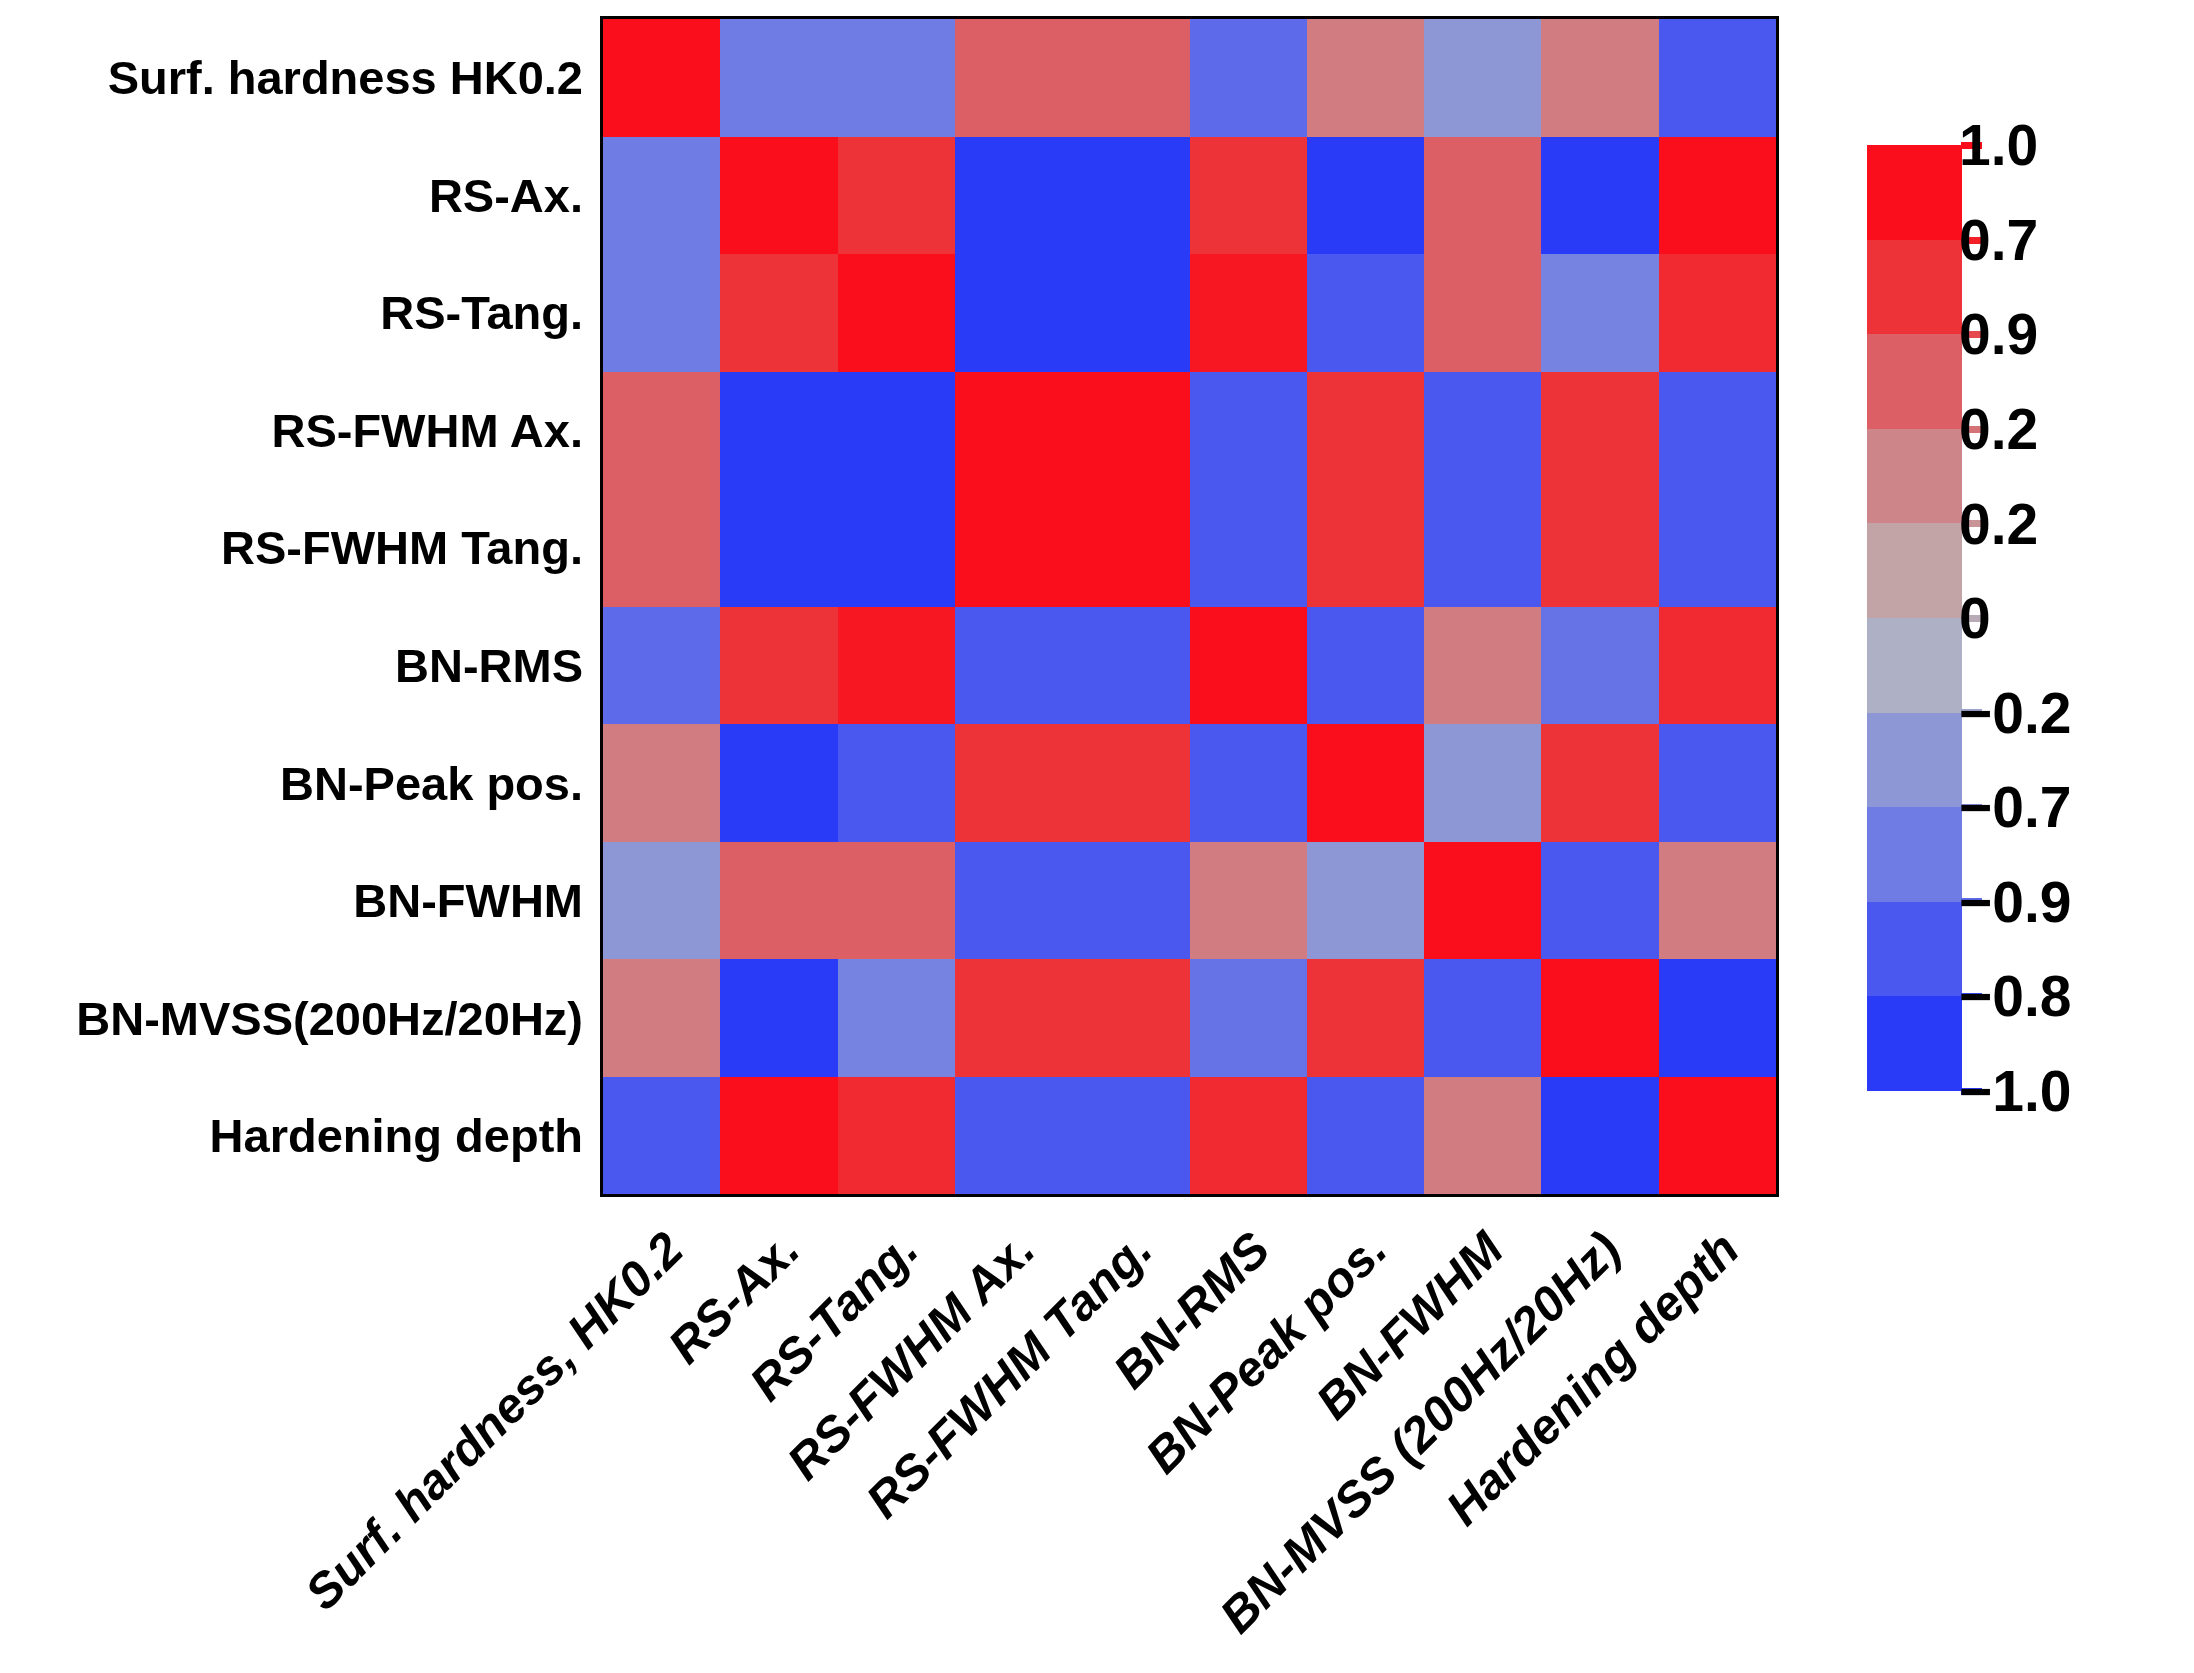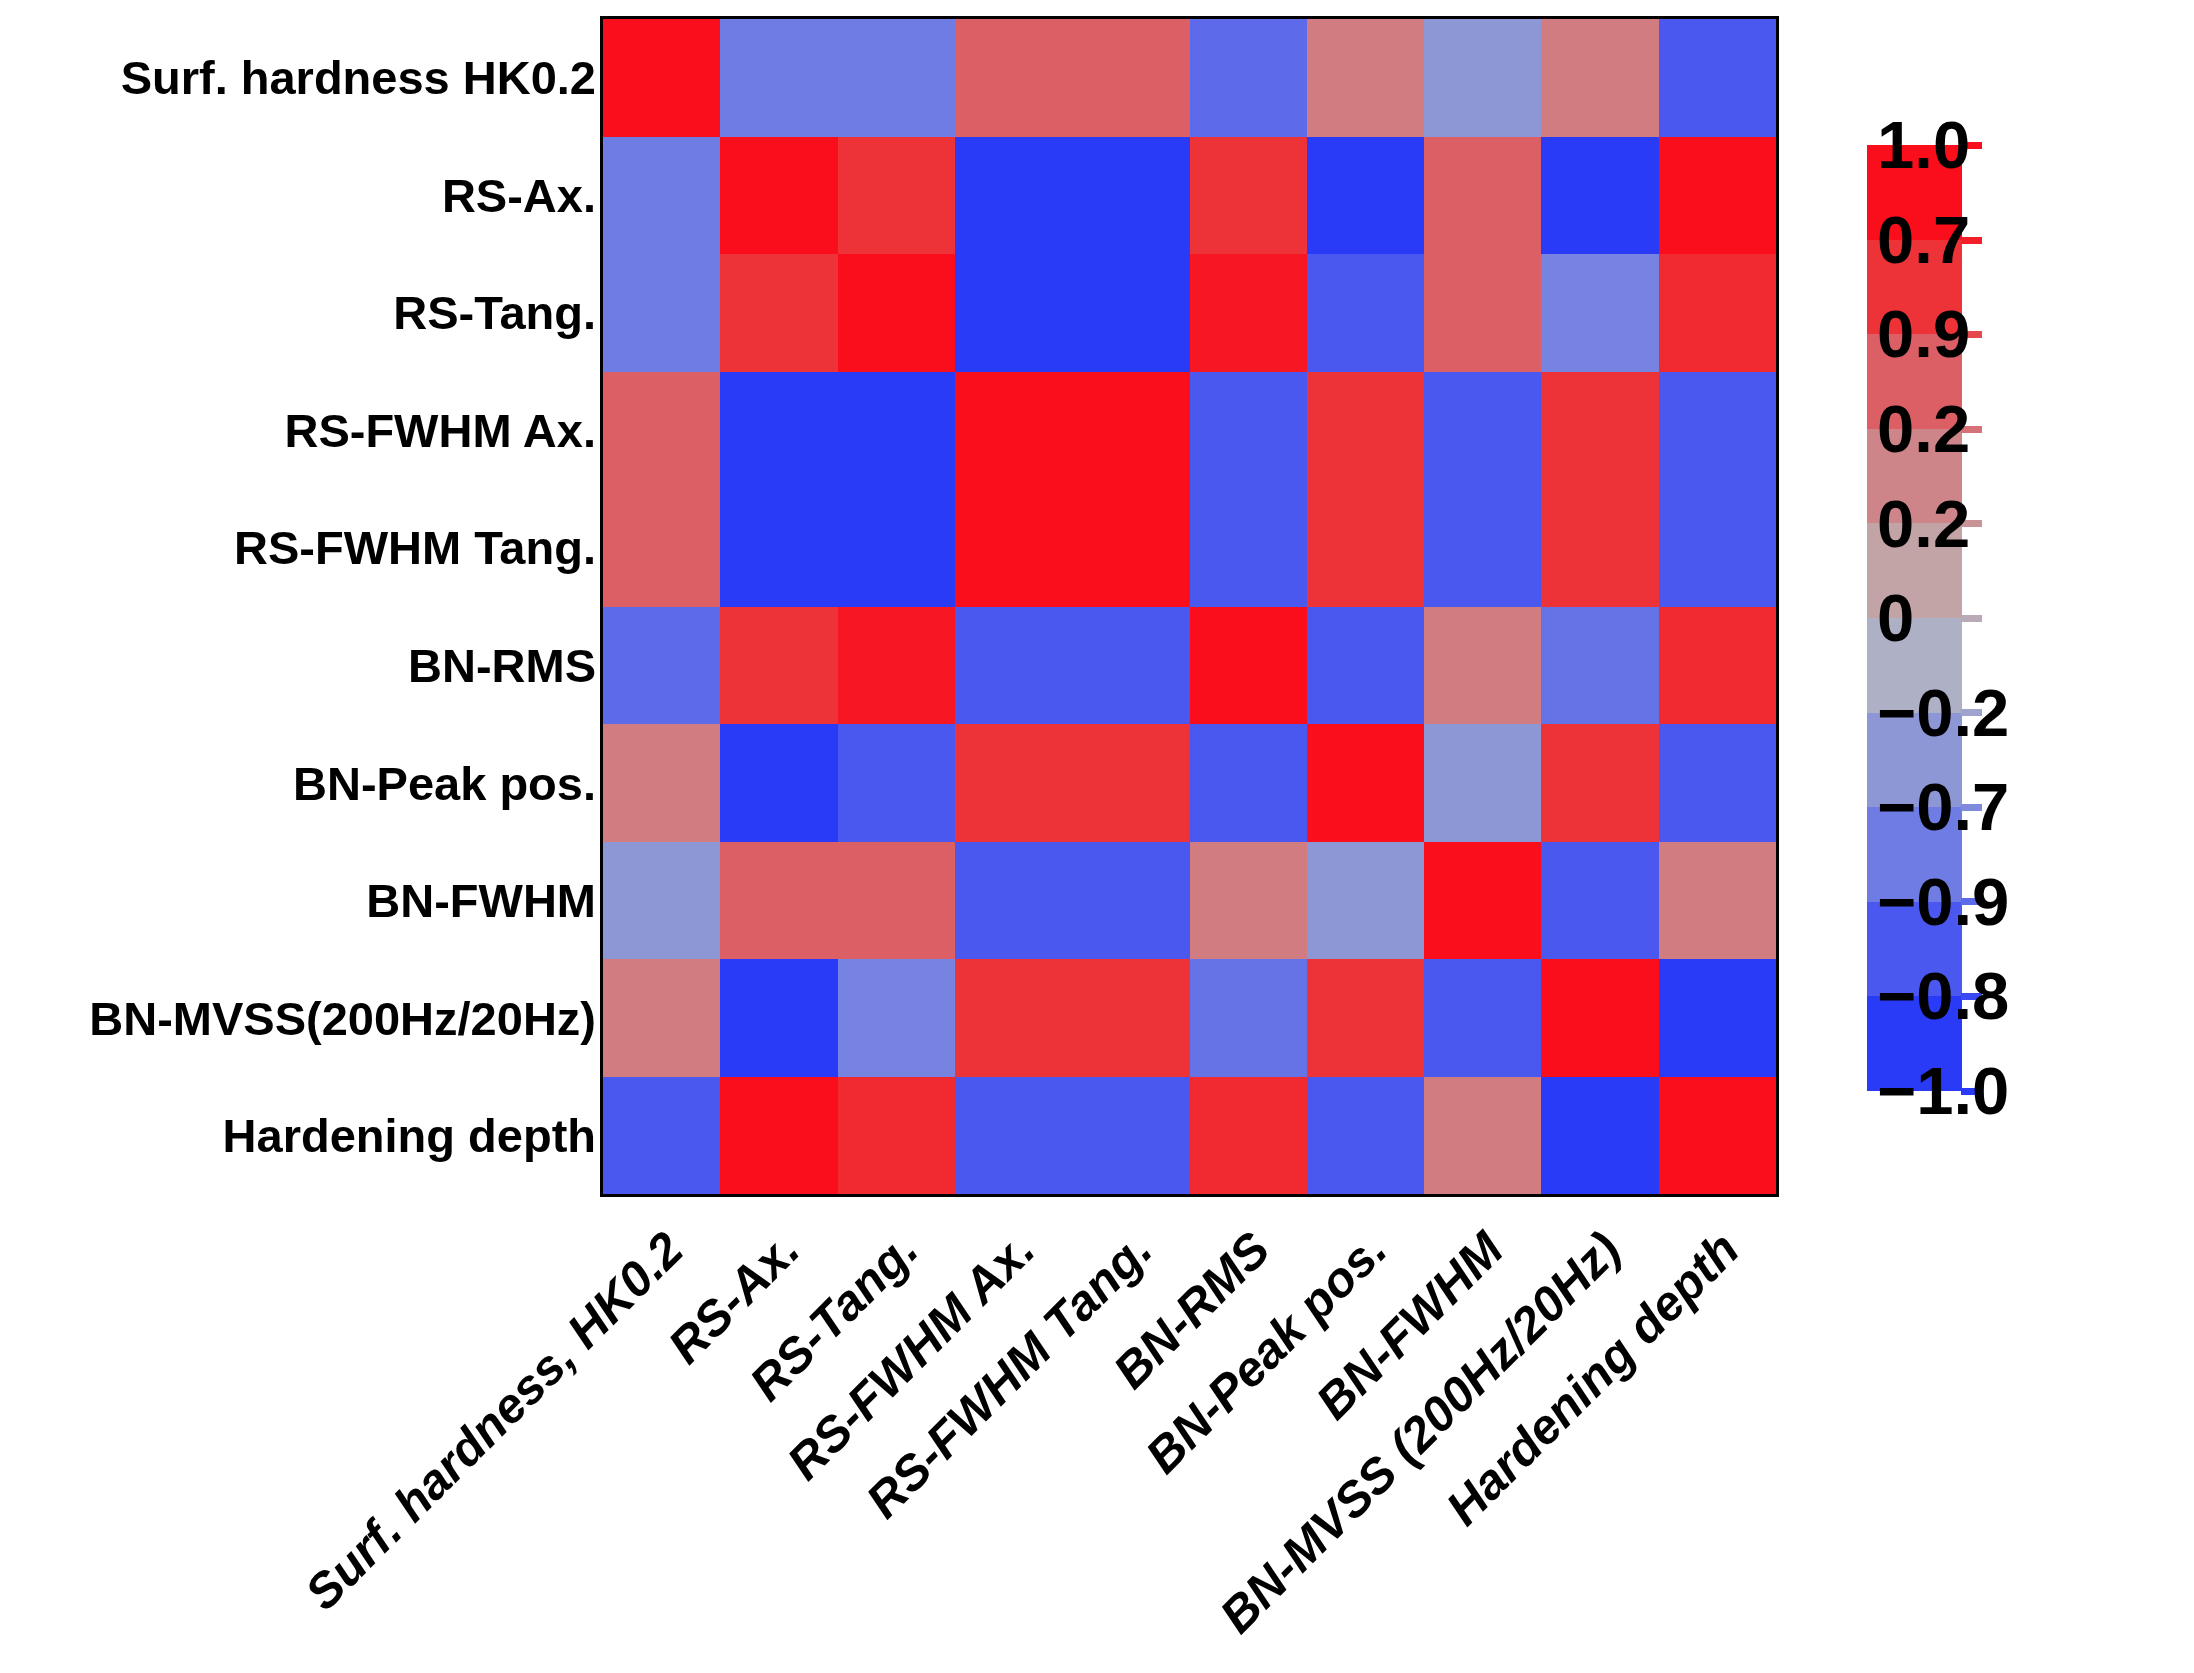--- a/index.html
+++ b/index.html
@@ -19,21 +19,20 @@
     grid-template-rows:repeat(10,1fr);
     outline:3.8px solid #000000;
   }
   .heatmap .cell{width:100%;height:100%;}
   
   .ylab{
     position:absolute;left:0;width:583px;
     text-align:right;
     font-weight:bold;font-size:47px;line-height:49px;color:#000;
     white-space:nowrap;
-    padding-left:13px;
   }
   
   .xlab-anchor{position:absolute;width:0;height:0;}
   .xlab{
     position:absolute;right:12.2px;top:0;
     transform:rotate(-45deg);
     transform-origin:100% 0%;
     font-weight:bold;font-style:italic;
     font-size:49px;line-height:51px;color:#000;
     white-space:nowrap;
@@ -46,22 +45,22 @@
   }
   .cbar{
     position:absolute;left:1867px;top:145px;width:95px;height:946px;
     display:flex;flex-direction:column;
   }
   .cbar .seg{width:100%;flex:1 1 0;}
   .cbar-tick{
     position:absolute;left:1961px;width:21.4px;height:6.9px;
   }
   .cbar-ticklabel{
-    position:absolute;left:1877px;
-    font-weight:bold;font-size:67px;line-height:58px;color:#000;
+    position:absolute;left:1959px;
+    font-weight:bold;font-size:57px;line-height:58px;color:#000;
     white-space:nowrap;
   }
 </style>
 </head>
 <body>
 
 <div class="figure">
   <div class="heatmap" id="heatmap">
       <div class="cell" style="background: rgb(250, 14, 27);"></div>
       <div class="cell" style="background: rgb(111, 124, 227);"></div>

